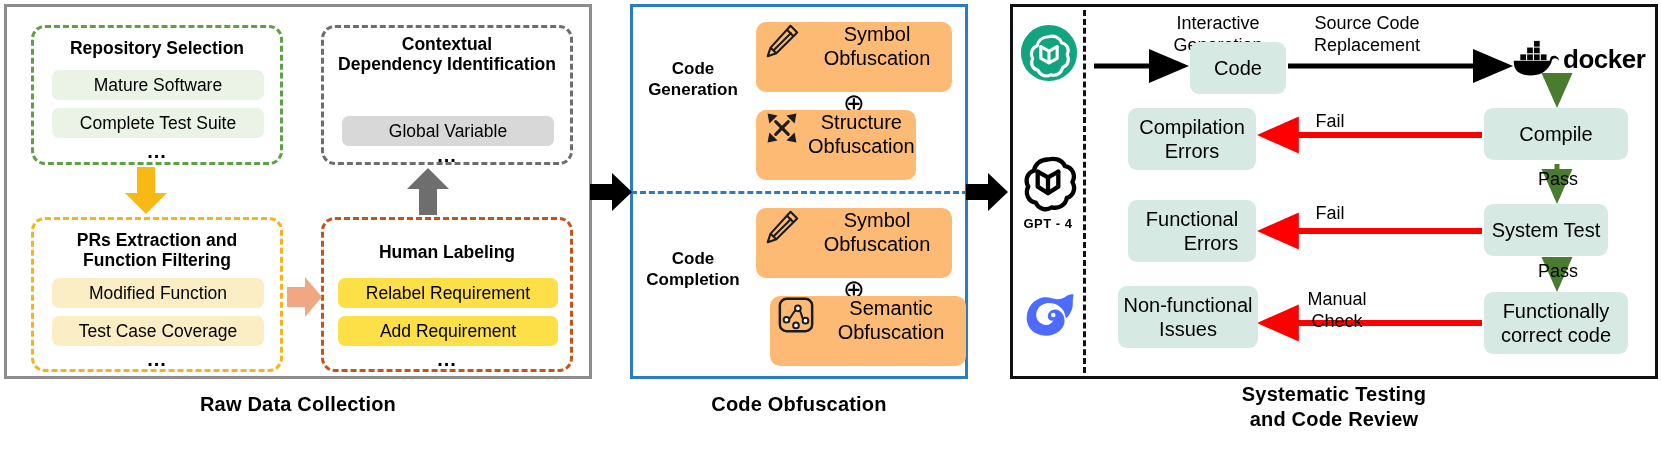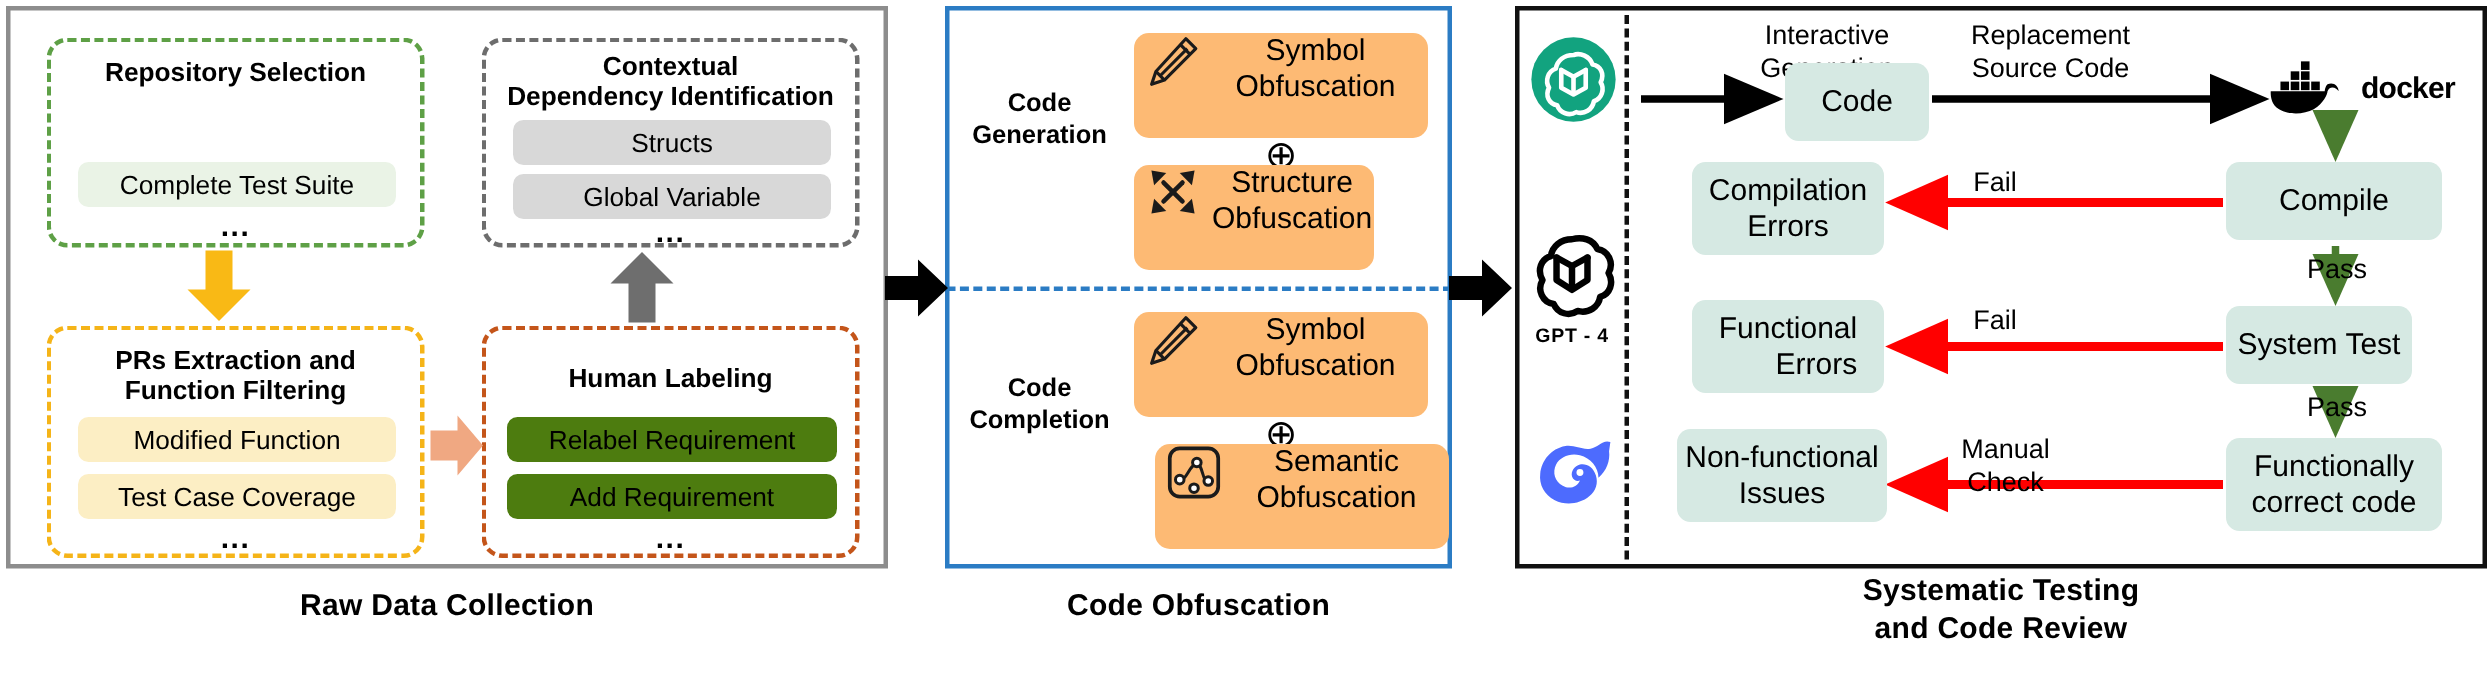--- a/index.html
+++ b/index.html
@@ -41,21 +41,21 @@
   }
 
   #box-repo{left:24px;top:18px;width:252px;height:140px;border:3px dashed #5ea046;}
   #box-ctx {left:314px;top:18px;width:252px;height:140px;border:3px dashed #6d6d6d;}
   #box-prs {left:24px;top:210px;width:252px;height:155px;border:3px dashed #f5b418;}
   #box-hl  {left:314px;top:210px;width:252px;height:155px;border:3px dashed #c4551a;}
 
   .chip-green{background:#eaf3e6;}
   .chip-gray {background:#d8d8d8;}
   .chip-amber{background:#fceec4;}
-  .chip-peach{background:#4d7c0f;}
+  .chip-peach{background:#fde047;}
   #arr-down{left:122px;top:166px;}
   #arr-up{left:412px;top:166px;}
 
   
   #arr-right-small{position:absolute;left:280px;top:268px;width:34px;height:40px;}
 
   
   .bigarrow{position:absolute;width:42px;height:40px;}
   #bigarrow-1{left:590px;top:172px;}
   #bigarrow-2{left:966px;top:172px;}
@@ -127,41 +127,41 @@
   #el-interactive{left:1158px;top:12px;width:120px;}
   #el-srcrepl{left:1292px;top:12px;width:150px;}
   #el-fail1{left:1300px;top:110px;width:60px;}
   #el-fail2{left:1300px;top:202px;width:60px;}
   #el-manual{left:1292px;top:288px;width:90px;}
   #el-pass1{left:1538px;top:168px;width:60px;text-align:left;}
   #el-pass2{left:1538px;top:260px;width:60px;text-align:left;}
 
   #docker-wrap{position:absolute;left:1512px;top:36px;width:132px;height:46px;
     display:flex;align-items:center;}
-  #docker-word{font-size:20px;font-weight:bold;letter-spacing:-.5px;margin-left:14px;}
+  #docker-word{font-size:26px;font-weight:bold;letter-spacing:-.5px;margin-left:3px;}
 
   svg{display:block;overflow:visible;}
 </style>
 </head>
 <body>
 
 <div class="stage">
 
   <div class="panel" id="panel-raw">
 
     <div class="dbox" id="box-repo">
       <div class="dtitle" style="top:10px;">Repository Selection</div>
+      <div class="chip chip-green" style="left:18px;top:42px;width:212px;">Mature Software</div>
       <div class="chip chip-green" style="left:18px;top:80px;width:212px;">Complete Test Suite</div>
       <div class="dots" style="top:118px;">...</div>
     </div>
 
     <div class="dbox" id="box-ctx">
       <div class="dtitle" style="top:6px;">Contextual</div>
       <div class="dtitle" style="top:26px;">Dependency Identification</div>
-      <div class="chip chip-gray" style="left:18px;top:52px;width:212px;">Structs</div>
       <div class="chip chip-gray" style="left:18px;top:88px;width:212px;">Global Variable</div>
       <div class="dots" style="top:122px;">...</div>
     </div>
 
     <div class="dbox" id="box-prs">
       <div class="dtitle" style="top:10px;">PRs Extraction and</div>
       <div class="dtitle" style="top:30px;">Function Filtering</div>
       <div class="chip chip-amber" style="left:18px;top:58px;width:212px;">Modified Function</div>
       <div class="chip chip-amber" style="left:18px;top:96px;width:212px;">Test Case Coverage</div>
       <div class="dots" style="top:134px;">...</div>
@@ -357,22 +357,22 @@
     <line x1="472" y1="227" x2="254" y2="227" stroke="#ff0000" stroke-width="6" marker-end="url(#ah-red)"></line>
 
     <line x1="472" y1="319" x2="254" y2="319" stroke="#ff0000" stroke-width="6" marker-end="url(#ah-red)"></line>
   </svg>
 
   <div class="edge-label" id="el-interactive">
     <div>Interactive</div>
     <div>Generation</div>
   </div>
   <div class="edge-label" id="el-srcrepl">
+    <div>Source Code</div>
     <div>Replacement</div>
-    <div>Source Code</div>
   </div>
   <div class="edge-label" id="el-fail1">Fail</div>
   <div class="edge-label" id="el-fail2">Fail</div>
   <div class="edge-label" id="el-pass1">Pass</div>
   <div class="edge-label" id="el-pass2">Pass</div>
   <div class="edge-label" id="el-manual">
     <div>Manual</div>
     <div>Check</div>
   </div>
 

